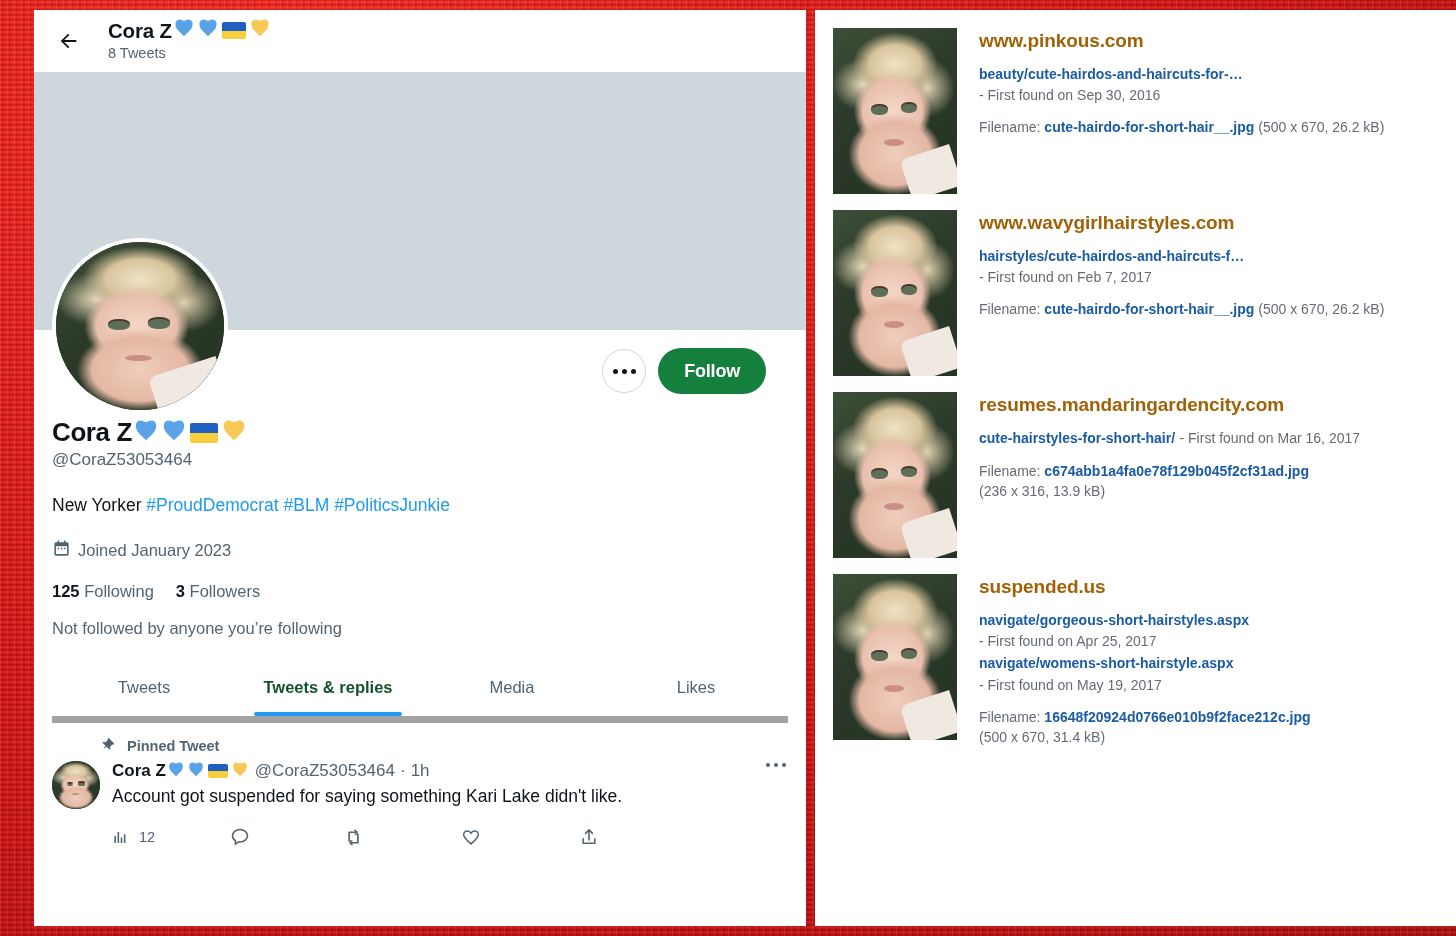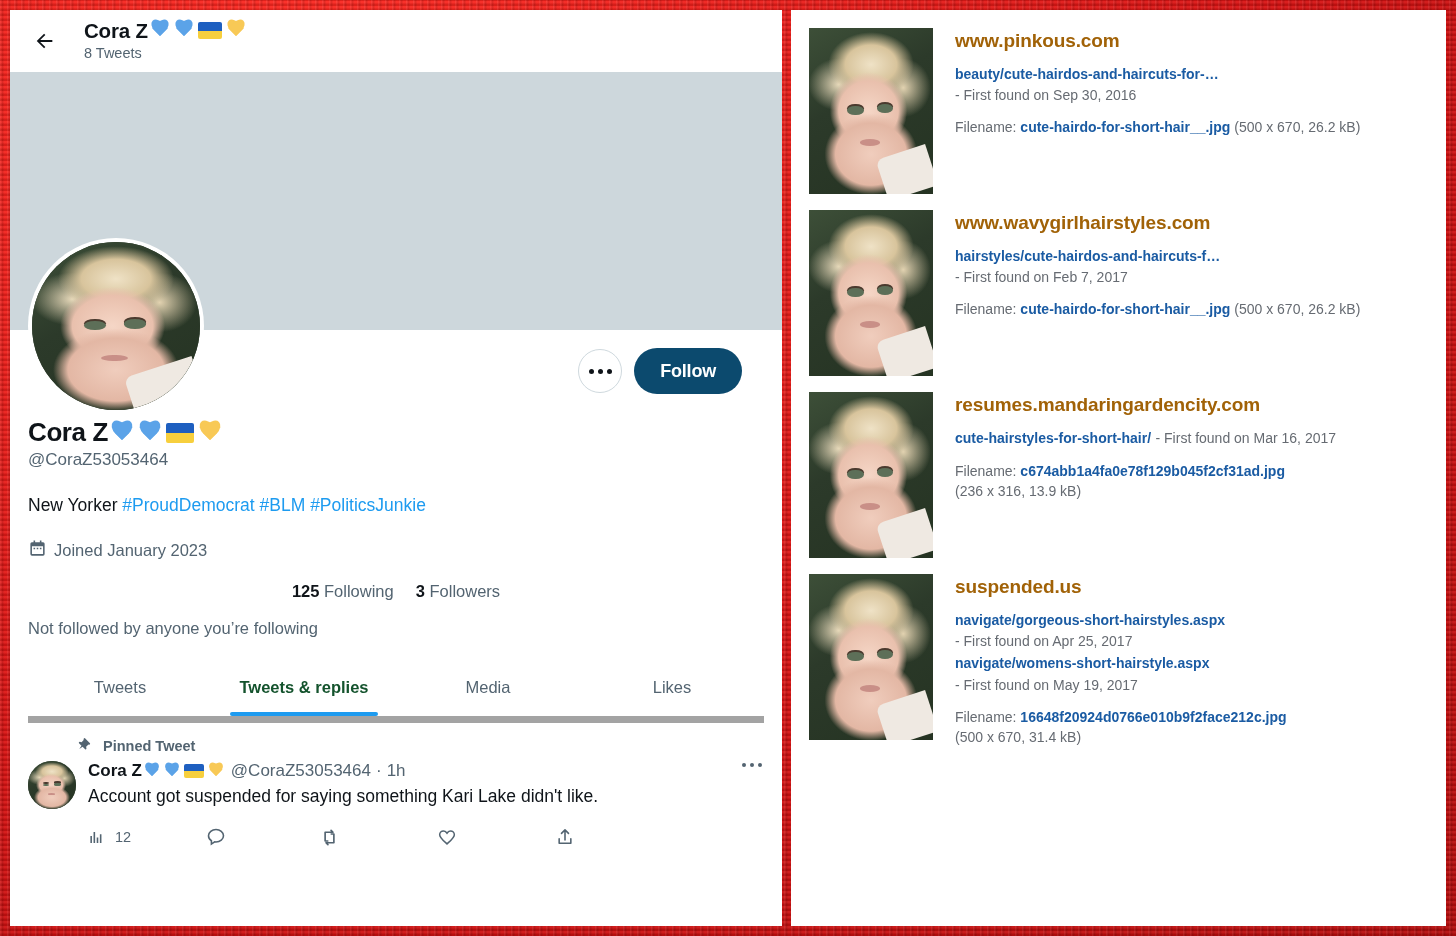--- a/index.html
+++ b/index.html
@@ -29,20 +29,21 @@
         rgba(0,0,0,0.12) 0px, rgba(0,0,0,0.12) 2px,
         rgba(255,255,255,0.05) 3px, rgba(255,255,255,0.05) 5px),
       radial-gradient(ellipse at 20% 10%, #ff2a22 0%, #d81313 60%, #b50d0d 100%);
   }
 
   
   .panel {
     position: absolute;
     background: #ffffff;
     overflow: hidden;
+    margin-left: 24px;
   }
 
   #left-panel  { left: 10px;  top: 10px; width: 772px;  height: 916px; }
   #right-panel { left: 791px; top: 10px; width: 655px;  height: 916px; }
 
   
   #profile-header {
     height: 62px;
     display: flex;
     align-items: center;
@@ -189,21 +190,21 @@
     cursor: pointer;
   }
   #more-options-button .dot {
     width: 5px; height: 5px; border-radius: 50%;
     background: #0f1419; margin: 0 2px;
   }
   #follow-button {
     height: 46px;
     padding: 0 26px;
     border-radius: 999px;
-    background: #0c4a6e;
+    background: #15803d;
     color: #fff;
     font-size: 18px;
     font-weight: bold;
     border: none;
     cursor: pointer;
     font-family: inherit;
     letter-spacing: -0.2px;
   }
 
   #profile-body {
@@ -242,21 +243,20 @@
     font-size: 16.5px;
     color: #536471;
   }
 
   #stats-row {
     display: flex;
     gap: 22px;
     margin-top: 20px;
     font-size: 16.5px;
     color: #536471;
-    justify-content: center;
   }
   .stat-num { color: #0f1419; font-weight: bold; }
   .stat-item { cursor: pointer; }
 
   #not-followed {
     margin-top: 18px;
     font-size: 16.5px;
     color: #536471;
   }
 

